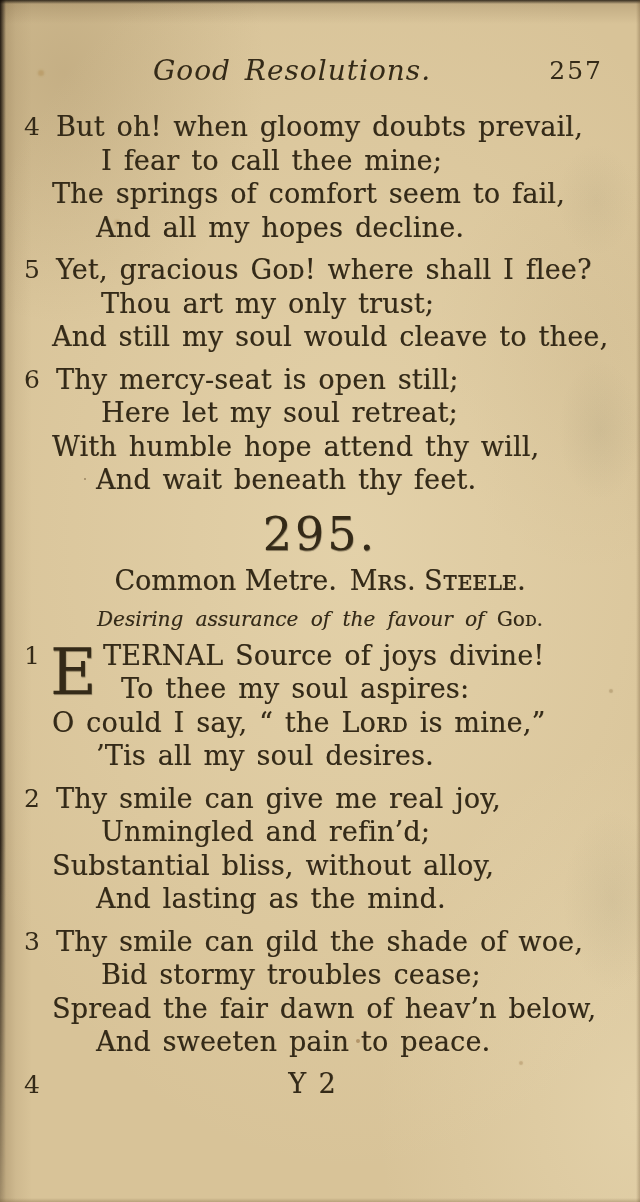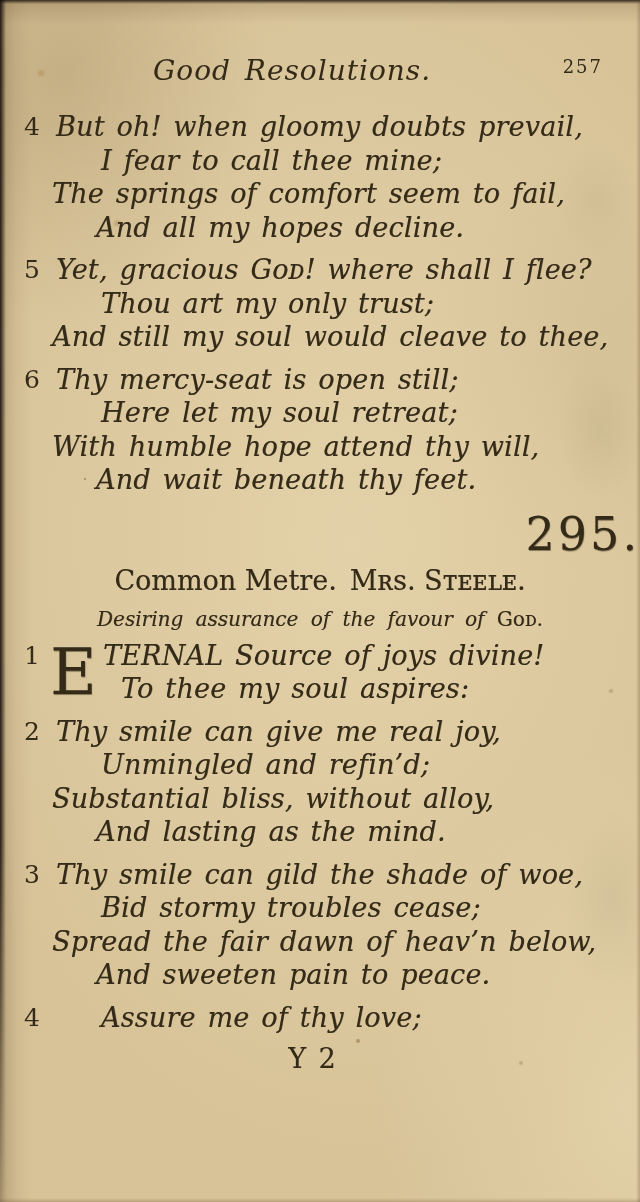--- a/index.html
+++ b/index.html
@@ -37,32 +37,32 @@
       84px 478px 0 0 rgba(70,50,25,0.45),
       357px 1040px 0 1px rgba(120,75,30,0.40),
       40px 72px 2px 2px rgba(165,125,60,0.35),
       116px 222px 2px 2px rgba(150,110,55,0.28),
       610px 690px 1px 1px rgba(120,90,45,0.30),
       520px 1062px 1px 1px rgba(140,100,50,0.30);}
   .content{position:absolute;inset:0;z-index:2;padding-top:54px;}
 
   .running-head{position:relative;text-align:center;height:34px;margin-bottom:22px;}
   .head-title{font-style:italic;font-size:28px;letter-spacing:1px;word-spacing:4px;position:relative;left:-28px;}
-  .head-page{position:absolute;right:37px;top:2px;font-size:18px;letter-spacing:2px;font-style:normal;}
+  .head-page{position:absolute;right:37px;top:2px;font-size:25px;letter-spacing:2px;font-style:normal;}
 
   .verse{position:relative;margin-bottom:9px;}
   .vnum{position:absolute;left:24px;top:2px;font-size:25px;}
   .vl{font-size:27px;line-height:33.5px;word-spacing:3px;letter-spacing:0.2px;white-space:nowrap;
-      text-shadow:0.4px 0.4px 0.6px rgba(52,42,24,0.45);font-style:italic;}
+      text-shadow:0.4px 0.4px 0.6px rgba(52,42,24,0.45);}
   .i1{padding-left:56px;}
   .i2{padding-left:101px;}
   .i3{padding-left:45px;margin-left:7px;}
   .i4{padding-left:96px;}
 
-  .hymn-number{text-align:right;font-size:46px;line-height:56px;margin-top:8px;letter-spacing:3px;
+  .hymn-number{text-align:center;font-size:46px;line-height:56px;margin-top:8px;letter-spacing:3px;
       text-shadow:0.5px 0.5px 0.7px rgba(52,42,24,0.5);}
   .hymn-meta{text-align:center;font-size:27px;line-height:37px;text-shadow:0.4px 0.4px 0.6px rgba(52,42,24,0.45);}
   .meta-right{margin-left:13px;margin-top:46px;}
   .hymn-subtitle{text-align:center;font-size:20px;line-height:40px;word-spacing:6px;
       text-shadow:0.4px 0.4px 0.6px rgba(52,42,24,0.45);}
   .hymn-subtitle .it{font-style:italic;}
   .hymn-subtitle .sc{font-style:normal;}
 
   .verse-first{position:relative;}
   .drop-cap{position:absolute;left:50px;top:3px;font-size:64px;line-height:60px;
@@ -123,39 +123,40 @@
     <div class="hymn-subtitle">
       <span class="it">Desiring assurance of the favour of</span>
       <span class="sc">Gᴏᴅ.</span>
     </div>
 
     <div class="verse verse-first">
       <span class="vnum">1</span>
       <span class="drop-cap">E</span>
       <div class="vl dc1">TERNAL Source of joys divine!</div>
       <div class="vl dc2">To thee my soul aspires:</div>
+      <div class="vl i3">O could I say, “ the Lᴏʀᴅ is mine,”</div>
+      <div class="vl i4">’Tis all my soul desires.</div>
     </div>
 
     <div class="verse">
       <span class="vnum">2</span>
       <div class="vl i1">Thy smile can give me real joy,</div>
       <div class="vl i2">Unmingled and refin’d;</div>
       <div class="vl i3">Substantial bliss, without alloy,</div>
       <div class="vl i4">And lasting as the mind.</div>
     </div>
 
     <div class="verse">
       <span class="vnum">3</span>
       <div class="vl i1">Thy smile can gild the shade of woe,</div>
       <div class="vl i2">Bid stormy troubles cease;</div>
       <div class="vl i3">Spread the fair dawn of heav’n below,</div>
       <div class="vl i4">And sweeten pain to peace.</div>
     </div>
 
     <div class="verse">
       <span class="vnum">4</span>
-      <div class="vl i2">Assure me of thy love;</div>
     </div>
 
     <div class="signature">Y 2</div>
 
   </div>
 </div>
 
 </body></html>

